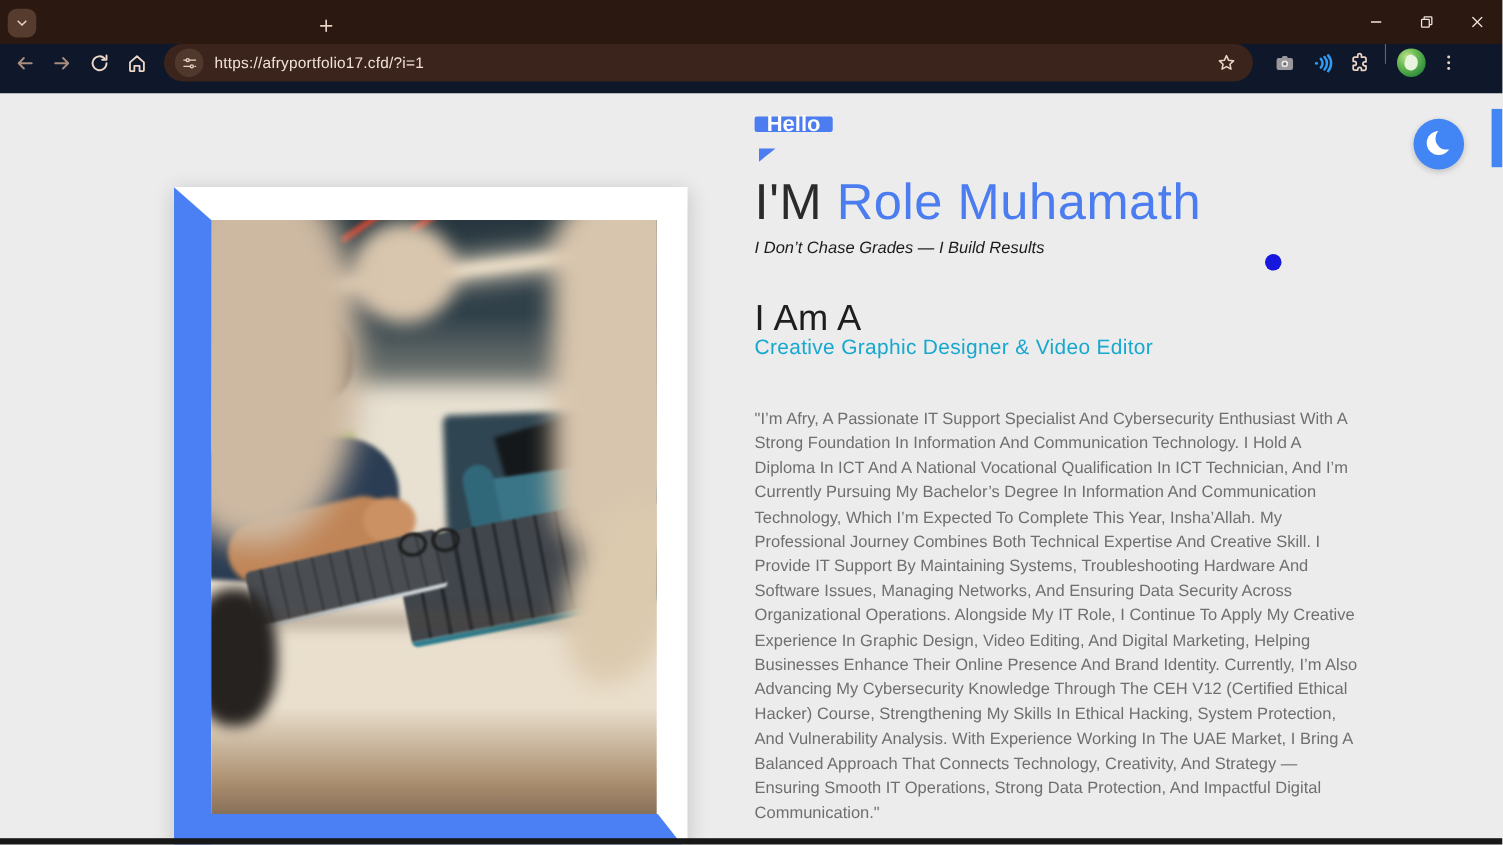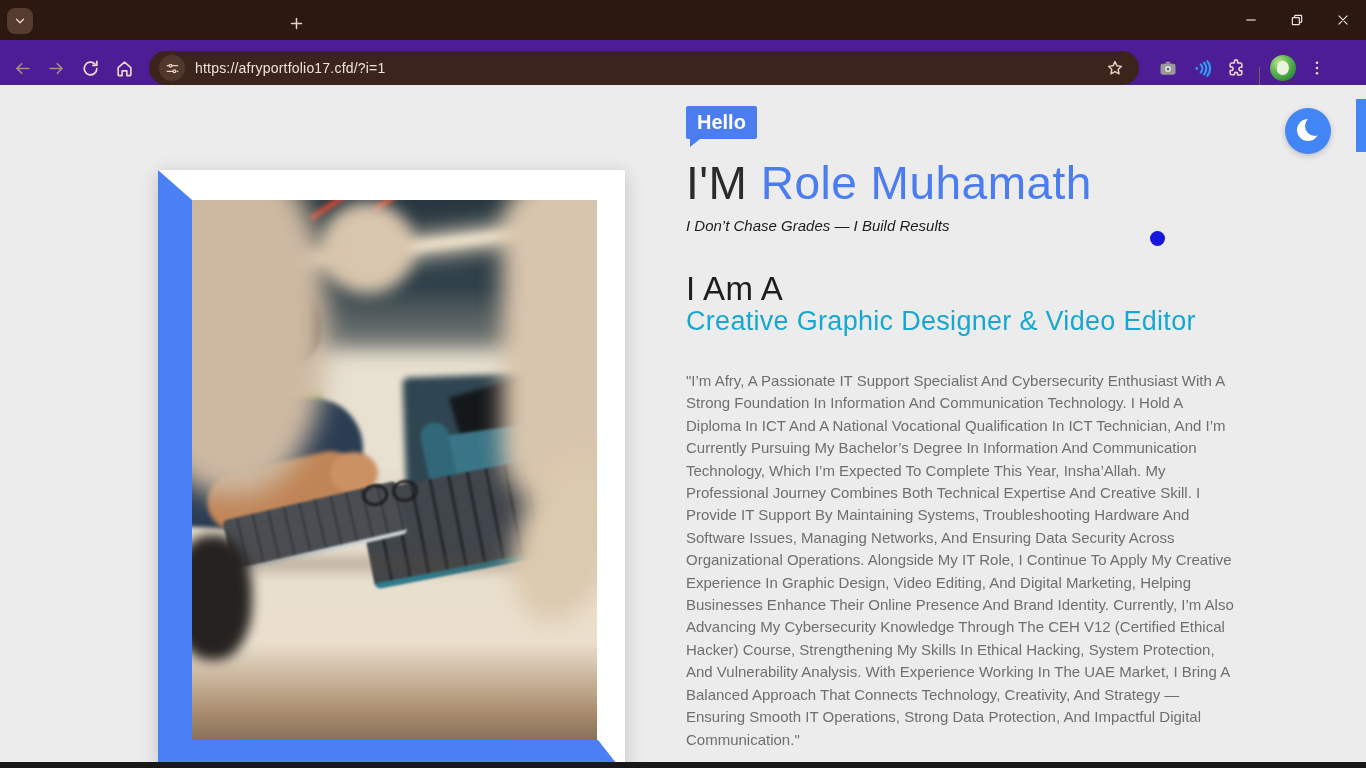--- a/index.html
+++ b/index.html
@@ -13,22 +13,22 @@
   .tab { position:absolute; left:36px; top:8px; width:236px; height:32px; background:#4c3327;
     border-radius:10px 10px 0 0; display:flex; align-items:center; padding:0 10px; color:#f2e3d9; }
   .tab .fav { width:17px; height:17px; margin-right:9px; color:#9fb3c0; flex:0 0 auto; }
   .tab .t-title { font-size:13px; flex:1 1 auto; white-space:nowrap; overflow:hidden; }
   .tab .t-close { width:18px; height:18px; color:#e9d2c4; display:flex; align-items:center; justify-content:center; border-radius:50%; }
   .newtab { position:absolute; left:282px; top:9px; width:28px; height:28px; color:#e9d2c4;
     display:flex; align-items:center; justify-content:center; border-radius:50%; }
   .wctrl { position:absolute; top:0; height:40px; width:46px; display:flex; align-items:center; justify-content:center; color:#f0e6e0; }
   .wctrl.min { left:1228px; } .wctrl.max { left:1274px; } .wctrl.cls { left:1320px; }
 
-  .toolbar { position:absolute; left:0; top:40px; width:1366px; height:45px; background:#4c1d95;
-    display:flex; align-items:flex-end; }
+  .toolbar { position:absolute; left:0; top:40px; width:1366px; height:45px; background:#0f172a;
+    display:flex; align-items:flex-start; }
   .nav-btn { width:34px; height:34px; border-radius:50%; display:flex; align-items:center; justify-content:center;
     color:#ecd6c8; flex:0 0 auto; }
   .nav-btn.dim { color:#a78d7f; }
   .nav-btn.back { margin-left:5px; } 
   .omnibox { margin-left:8px; width:990px; height:34px; border-radius:17px; background:#3a241b;
     display:flex; align-items:center; padding:0 10px; color:#f0e2d8; }
   .omnibox .site-info { width:26px; height:26px; border-radius:50%; background:#51382c; color:#e9d2c4;
     display:flex; align-items:center; justify-content:center; flex:0 0 auto; }
   .omnibox .url { font-size:14px; margin-left:10px; flex:1 1 auto; white-space:nowrap; overflow:hidden; letter-spacing:.2px; }
   .omnibox .star { width:28px; height:28px; color:#e9d2c4; display:flex; align-items:center; justify-content:center; flex:0 0 auto; }
@@ -90,30 +90,30 @@
   .ph-deck { left:172px; top:270px; width:235px; height:98px; border-radius:6px; transform:rotate(-11deg);
     background:repeating-linear-gradient(90deg,#41464c 0 16px,#24282c 16px 19px); border-bottom:6px solid #2e7d8f; filter:blur(1px); }
   .ph-phone { left:246px; top:230px; width:98px; height:68px; background:#3a7587; border-radius:10px; transform:rotate(-8deg); filter:blur(1.5px); }
   .ph-handset { left:234px; top:222px; width:28px; height:80px; background:#316879; border-radius:14px; transform:rotate(-12deg); filter:blur(1.5px); }
   .ph-cup { left:350px; top:220px; width:38px; height:54px; background:#d2c5a8; border-radius:6px; filter:blur(1.5px); }
   .ph-pencil { left:366px; top:196px; width:5px; height:32px; background:#e0a832; transform:rotate(8deg); filter:blur(.5px); }
   .ph-clip { left:372px; top:330px; width:13px; height:9px; background:#1a1a1a; filter:blur(1px); }
   .ph-deskshadow { left:25px; top:356px; width:365px; height:16px; background:rgba(90,70,50,.28); filter:blur(6px); }
   .ph-chair { left:-18px; top:335px; width:78px; height:125px; background:#262220; border-radius:45%; filter:blur(6px); }
 
-  .hello-badge { position:absolute; left:686px; top:21px; height:33px; background:#4b7cf0; color:#ffffff;
+  .hello-badge { position:absolute; left:686px; top:21px; height:14px; background:#4b7cf0; color:#ffffff;
     font-size:20px; font-weight:700; display:flex; align-items:center; padding:0 11px; border-radius:2px; z-index:5; }
   .hello-tail { position:absolute; left:690px; top:50px; width:0; height:0;
     border-top:12px solid #4b7cf0; border-right:15px solid transparent; z-index:5; }
   .main-heading { position:absolute; left:686px; top:72px; font-size:46px; line-height:1.15; letter-spacing:.5px; white-space:nowrap; }
   .main-heading .dark { color:#2b2b2b; }
   .main-heading .blue { color:#4b7cf0; }
   .tagline { position:absolute; left:686px; top:132px; font-size:15px; font-weight:400; font-style:italic; color:#1c1c1c; }
   .role-h1 { position:absolute; left:686px; top:185px; font-size:33px; color:#1e1e1e; letter-spacing:.3px; }
-  .role-h2 { position:absolute; left:686px; top:221px; font-size:27px; color:#17a8cf; letter-spacing:.3px; }
+  .role-h2 { position:absolute; left:686px; top:221px; font-size:19px; color:#17a8cf; letter-spacing:.3px; }
   .bio { position:absolute; left:686px; top:285px; width:553px; font-size:15px; line-height:22.4px; color:#6f6f6f; }
 
   .theme-toggle { position:absolute; left:1285px; top:23px; width:46px; height:46px; border-radius:50%;
     background:#4285f4; box-shadow:0 2px 6px rgba(0,0,0,.2); z-index:10; }
   .moon { position:absolute; left:12px; top:11px; width:22px; height:22px; border-radius:50%; background:#ffffff; overflow:visible; }
   .moon::after { content:""; position:absolute; left:8px; top:-3px; width:20px; height:20px; border-radius:50%; background:#4285f4; }
   .decor-dot { position:absolute; left:1150px; top:146px; width:15px; height:15px; border-radius:50%; background:#1717dd; }
 
   svg { display:block; }
 </style>

